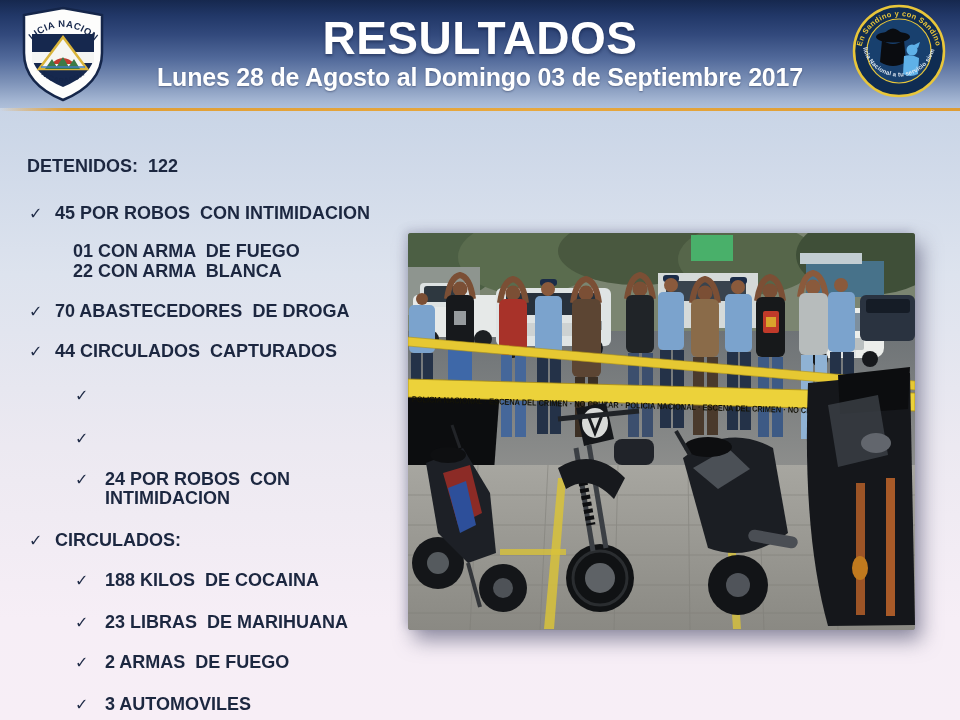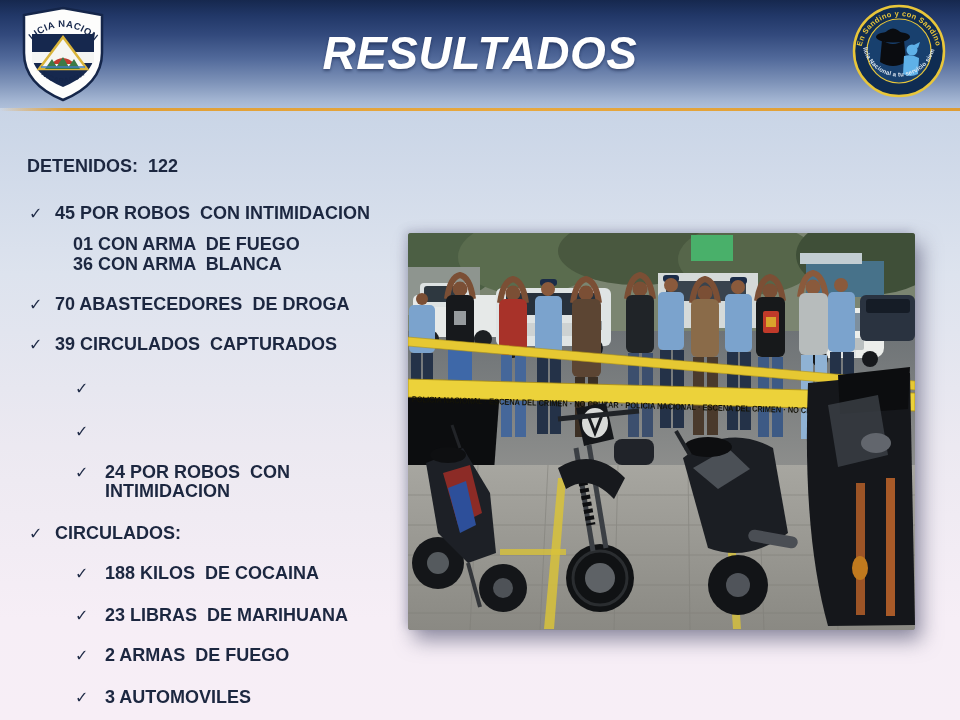--- a/index.html
+++ b/index.html
@@ -18,21 +18,20 @@
     background:linear-gradient(90deg,rgba(226,158,52,0) 0%,rgba(226,158,52,.4) 2.5%,#df9e36 7%,#e7a83f 55%,#dd9c34 100%);
   }
   .titles{
     position:absolute;top:0;left:112px;right:112px;height:106px;
     display:flex;flex-direction:column;align-items:center;justify-content:center;gap:3px;
     color:#ffffff;text-align:center;
   }
   .title{
     margin:0;font-size:46px;font-weight:bold;line-height:1;letter-spacing:.5px;
     text-shadow:0 2px 3px rgba(12,22,55,.45);
-    font-style:italic;
   }
   .subtitle{
     margin:0;font-size:25px;font-weight:bold;line-height:1.05;letter-spacing:-.2px;
     text-shadow:0 1px 2px rgba(12,22,55,.4);white-space:pre-wrap;
   }
   .badge{position:absolute;top:6px;}
   .badge.left{left:18px;width:90px;height:96px;}
   .badge.right{right:14px;top:4px;width:94px;height:94px;}
   
   .list{
@@ -84,20 +83,21 @@
         <textPath href="#arcTop" startOffset="50%" text-anchor="middle">POLICIA NACIONAL</textPath>
       </text>
       <text font-size="7" font-weight="bold" fill="#15264a" letter-spacing=".6">
         <textPath href="#arcBot" startOffset="50%" text-anchor="middle">NICARAGUA</textPath>
       </text>
     </svg>
   </div>
 
   <div class="titles">
     <h1 class="title">RESULTADOS</h1>
+    <h2 class="subtitle">Lunes 28 de Agosto al Domingo 03 de Septiembre 2017</h2>
   </div>
 
   <div class="badge right">
     <svg viewBox="0 0 94 94">
       <circle cx="47" cy="47" r="45" fill="#0f2c52" stroke="#e8c63a" stroke-width="2.5"></circle>
       <circle cx="47" cy="47" r="32" fill="#18406e" stroke="#e8c63a" stroke-width="1.2"></circle>
 
       <ellipse cx="41" cy="33" rx="17" ry="5.5" fill="#0a0c10"></ellipse>
       <path d="M31,31 Q41,18 51,31 Z" fill="#0a0c10"></path>
       <path d="M30,36 Q41,44 52,36 L54,58 Q41,66 28,58 Z" fill="#0a0c10"></path>
@@ -118,33 +118,33 @@
     </svg>
   </div>
 
   <div class="list">
     <div class="list-hdr">DETENIDOS:  122</div>
 
     <div class="li lv1" style="margin-top:28px">
       <span class="chk">✓</span>
       <span class="txt">45 POR ROBOS  CON INTIMIDACION</span>
     </div>
-    <div class="li lv2" style="margin-top:12px">
+    <div class="li lv2" style="margin-top:19px">
       <span class="txt">01 CON ARMA  DE FUEGO</span>
     </div>
     <div class="li lv2" style="margin-top:1px">
-      <span class="txt">36 CON ARMA  BLANCA</span>
+      <span class="txt">22 CON ARMA  BLANCA</span>
     </div>
     <div class="li lv1" style="margin-top:21px">
       <span class="chk">✓</span>
       <span class="txt">70 ABASTECEDORES  DE DROGA</span>
     </div>
     <div class="li lv1" style="margin-top:21px">
       <span class="chk">✓</span>
-      <span class="txt">39 CIRCULADOS  CAPTURADOS</span>
+      <span class="txt">44 CIRCULADOS  CAPTURADOS</span>
     </div>
     <div class="li lv3" style="margin-top:25px">
       <span class="chk">✓</span>
     </div>
     <div class="li lv3" style="margin-top:24px">
       <span class="chk">✓</span>
     </div>
     <div class="li lv3" style="margin-top:22px">
       <span class="chk">✓</span>
       <span class="txt">24 POR ROBOS  CON INTIMIDACION</span>

